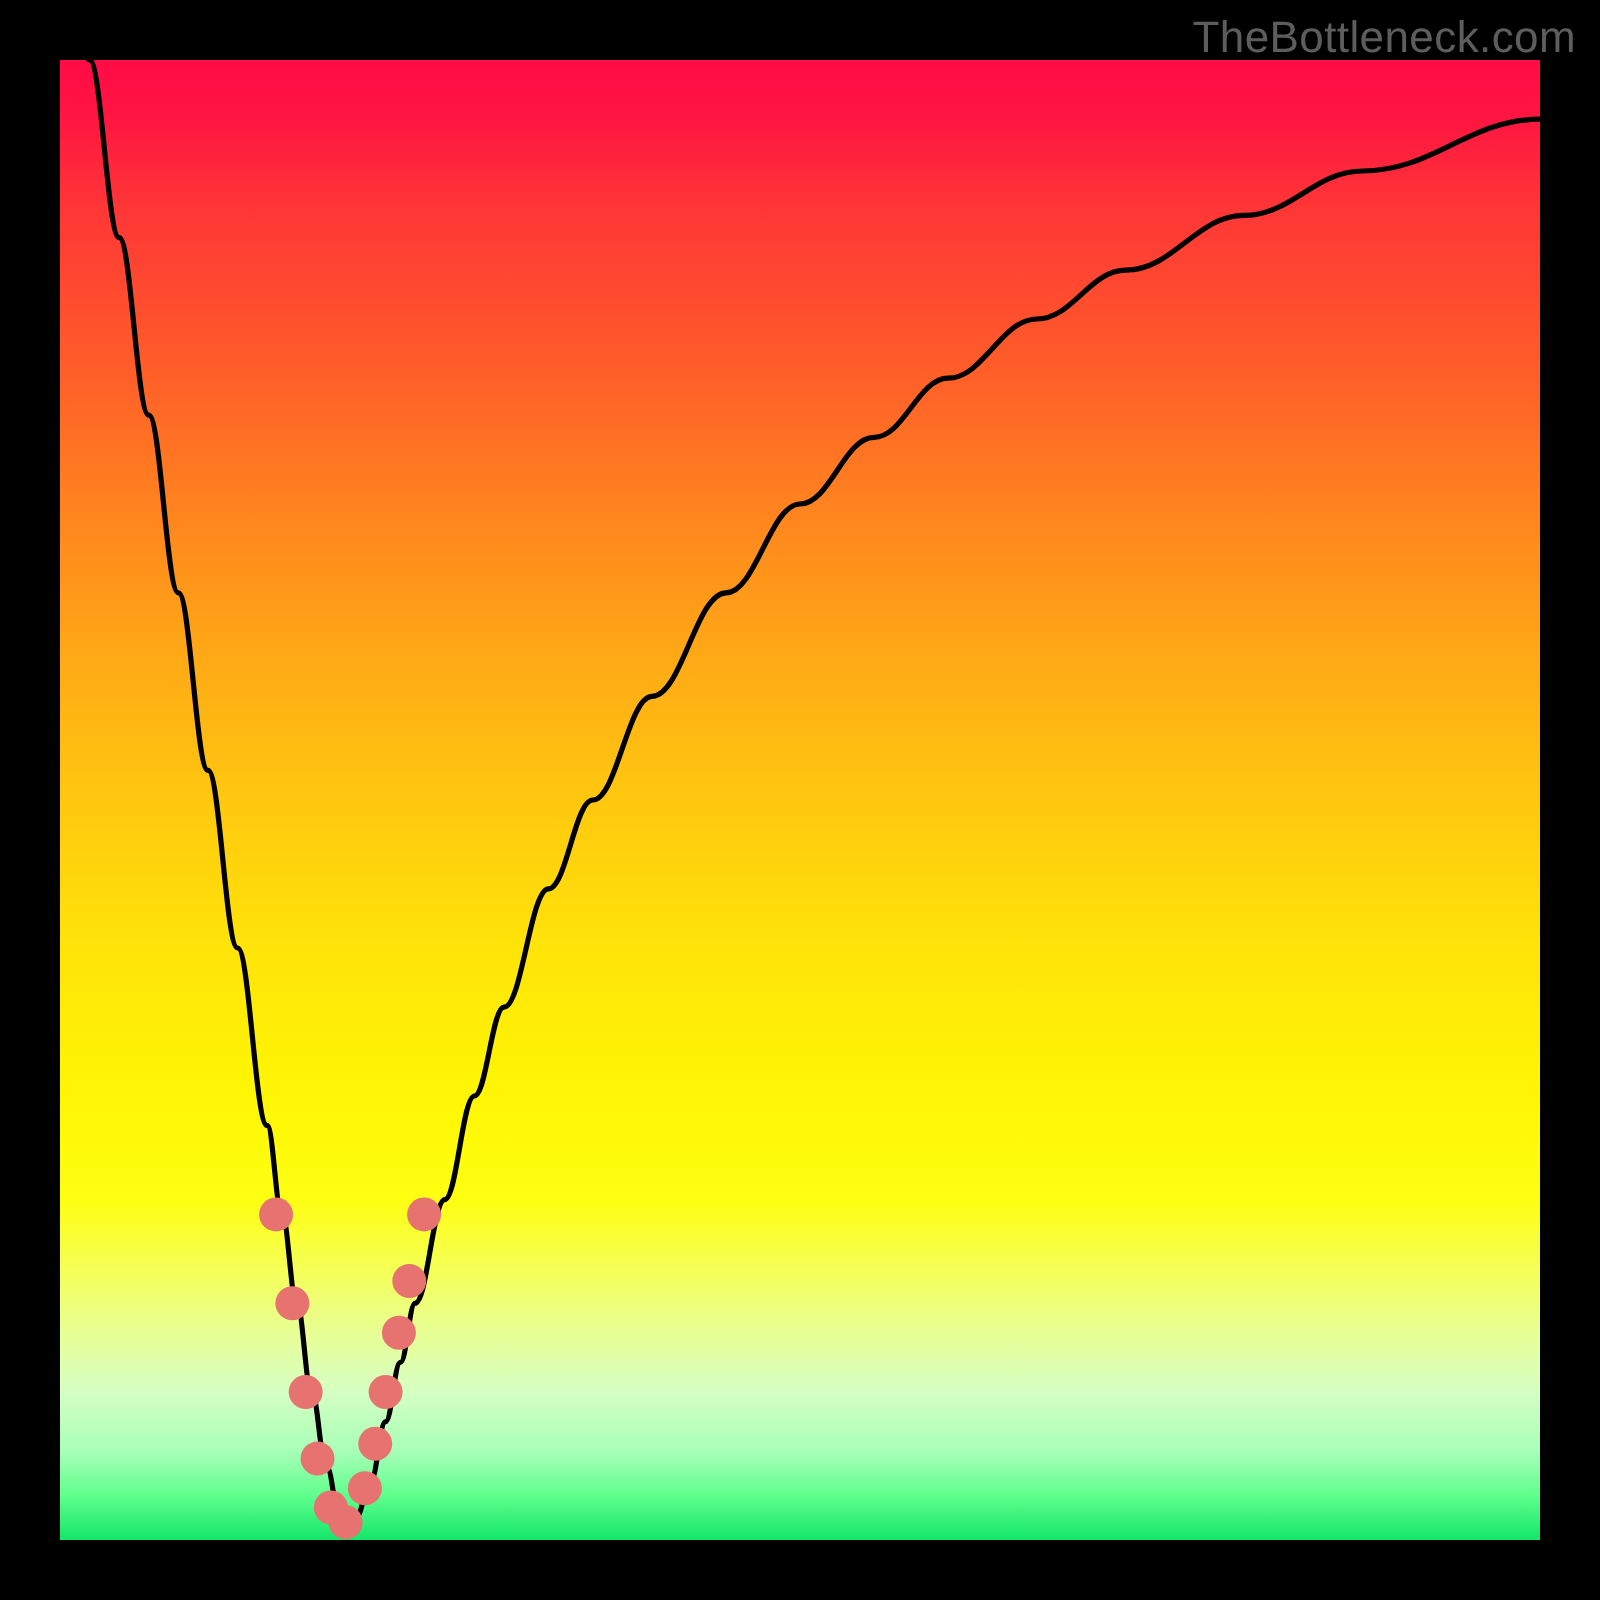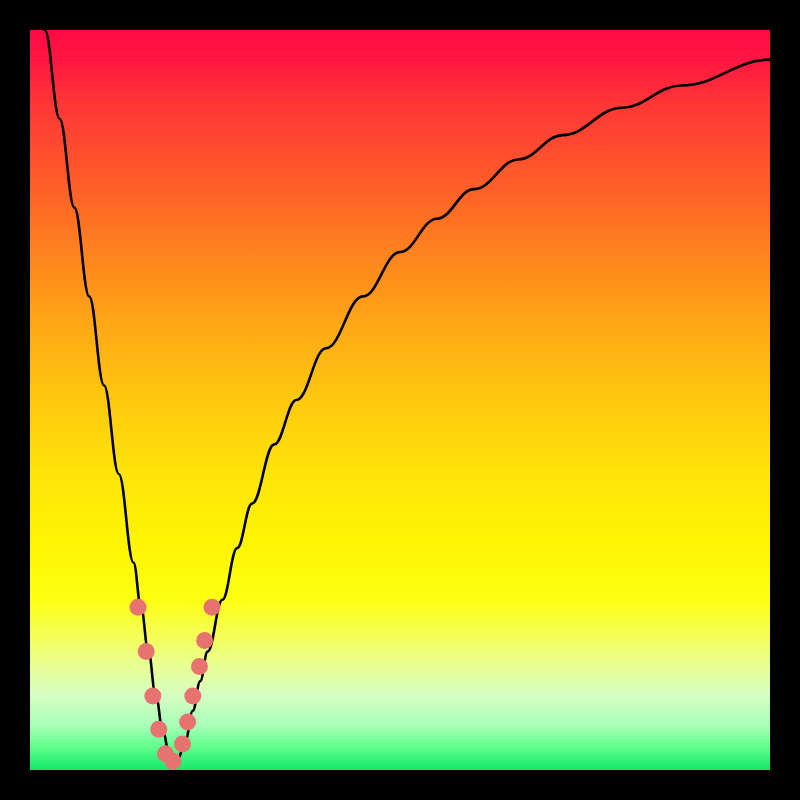--- a/index.html
+++ b/index.html
@@ -90,13 +90,14 @@
           <circle cx="142.82" cy="731.12" r="8.5" fill="#e6736f" stroke="#c84f4a" stroke-width="0"></circle>
           <circle cx="152.44" cy="714.10" r="8.5" fill="#e6736f" stroke="#c84f4a" stroke-width="0"></circle>
           <circle cx="157.62" cy="691.90" r="8.5" fill="#e6736f" stroke="#c84f4a" stroke-width="0"></circle>
           <circle cx="162.80" cy="666.00" r="8.5" fill="#e6736f" stroke="#c84f4a" stroke-width="0"></circle>
           <circle cx="169.46" cy="636.40" r="8.5" fill="#e6736f" stroke="#c84f4a" stroke-width="0"></circle>
           <circle cx="174.64" cy="610.50" r="8.5" fill="#e6736f" stroke="#c84f4a" stroke-width="0"></circle>
           <circle cx="182.04" cy="577.20" r="8.5" fill="#e6736f" stroke="#c84f4a" stroke-width="0"></circle>
         </g>
     </svg>
   </div>
+  <div class="watermark">TheBottleneck.com</div>
 </div>
 
 </body></html>

